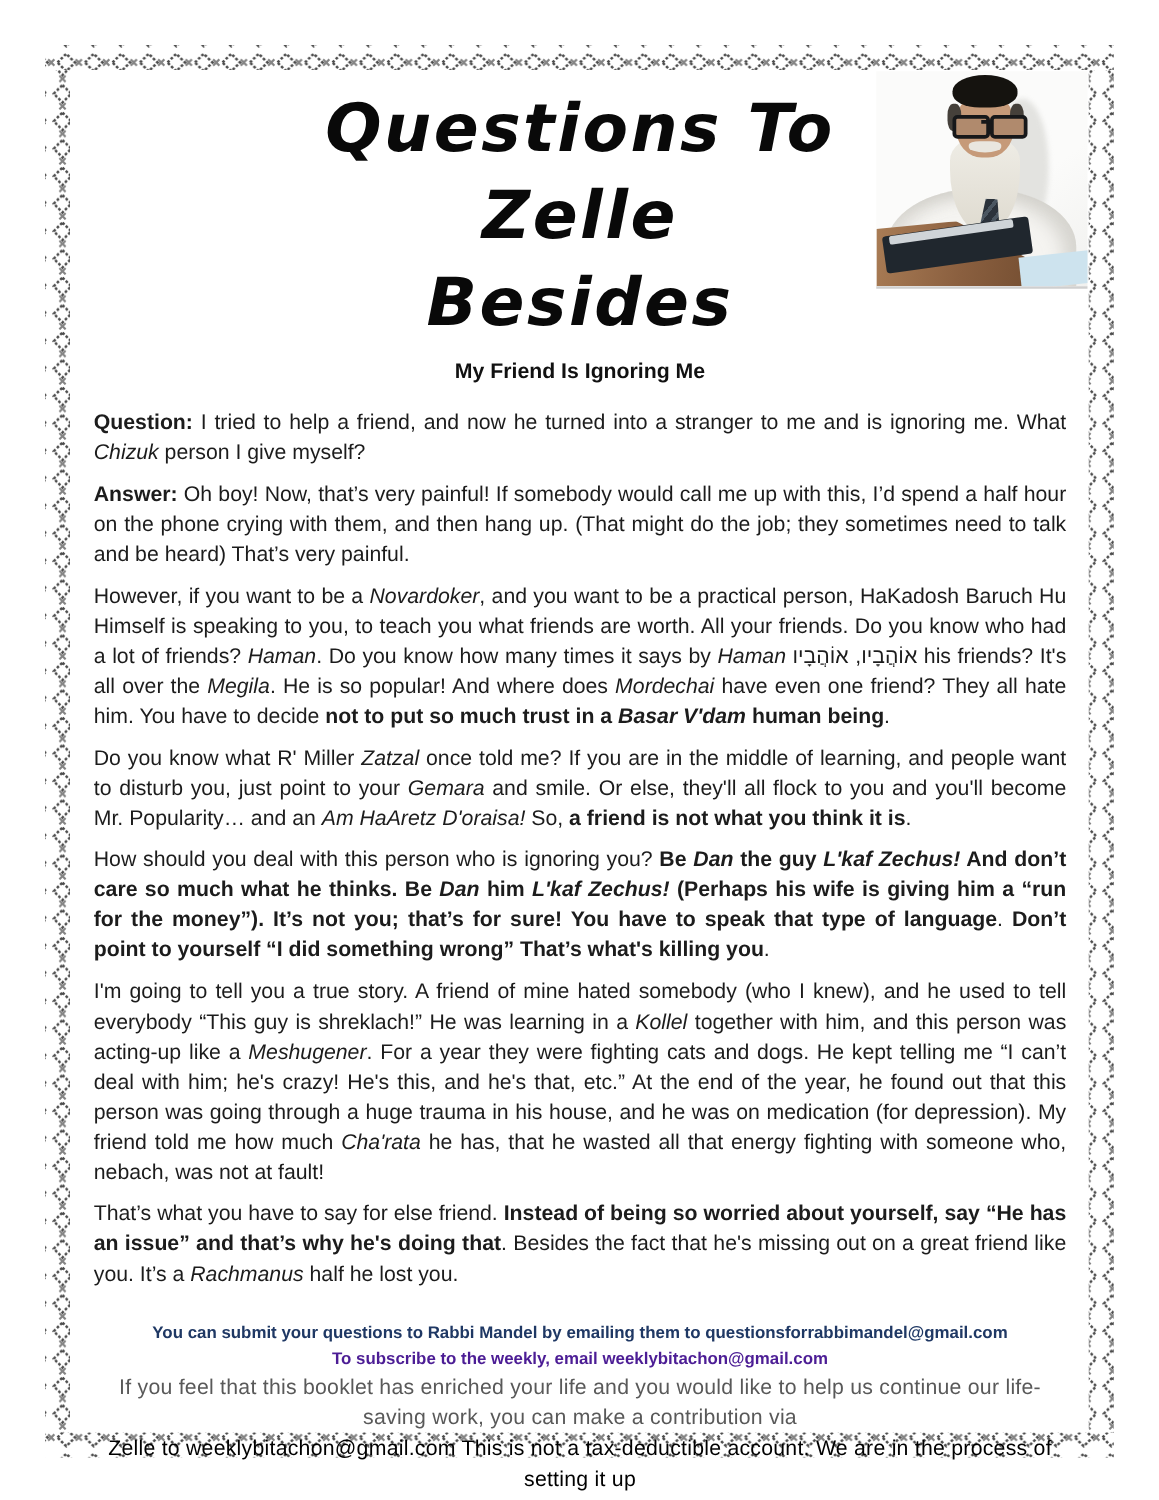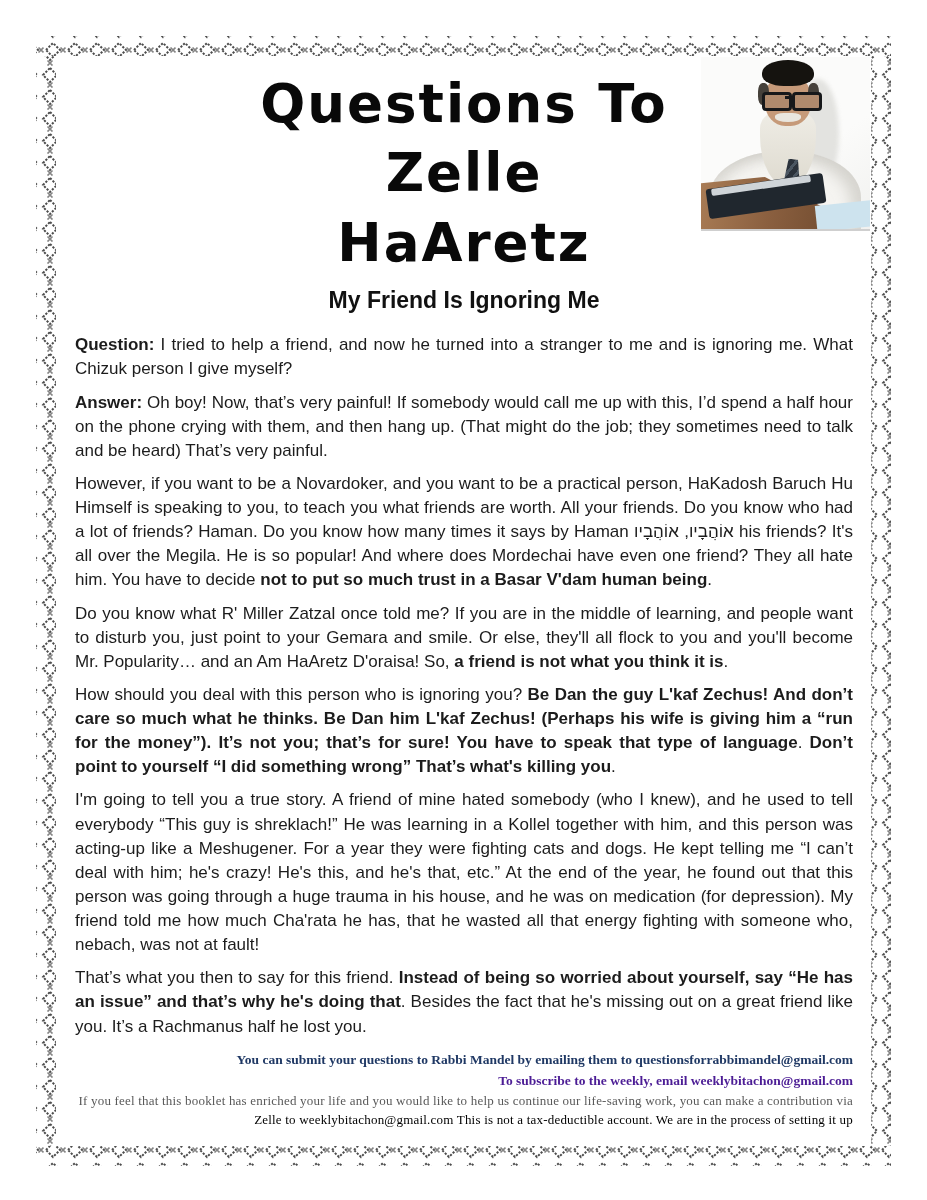--- a/index.html
+++ b/index.html
@@ -4,30 +4,30 @@
 <style>
   html,body{margin:0;padding:0;background:#ffffff;}
   .page{
     position:relative;width:927px;height:1200px;background:#ffffff;
     font-family:"Liberation Sans",sans-serif;color:#1b1b1b;overflow:hidden;
   }
   .border-svg{position:absolute;left:0;top:0;pointer-events:none;}
   .content{position:absolute;left:75px;top:56px;width:778px;}
   .title{
     font-family:"DejaVu Sans",sans-serif;font-weight:bold;text-align:center;
-    font-size:53px;line-height:1.31;letter-spacing:2px;color:#090909;margin-top:13px;
+    font-size:53px;line-height:1.31;letter-spacing:2px;color:#090909;margin-top:13px;font-style:italic;
   }
-  .subtitle{text-align:center;font-weight:bold;font-size:23px;color:#111;margin-top:10px;}
+  .subtitle{text-align:center;font-weight:bold;font-size:17px;color:#111;margin-top:10px;}
   .body-text{margin-top:19px;font-size:17px;line-height:1.42;text-align:justify;color:#1c1c1c;}
   .body-text p{margin:0 0 9px 0;}
   .b{font-weight:bold;margin-top:11px;}
-  .i{}
-  .footer{text-align:right;margin-top:10px;font-family:Liberation Serif, serif;}
+  .i{font-style:italic;}
+  .footer{text-align:center;margin-top:23px;}
   .f-navy{font-weight:bold;font-size:13.5px;line-height:1.6;}
-  .f-gray{font-size:13px;line-height:1.45;letter-spacing:.2px;}
+  .f-gray{font-size:17px;line-height:1.45;letter-spacing:.2px;}
   
   .photo{
     position:absolute;left:701px;top:57px;width:169px;height:172px;
     background:linear-gradient(145deg,#fbfbfa 60%,#f1f1ef 100%);
     border-bottom:2px solid #cfcfcf;overflow:hidden;
   }
   .photo *{position:absolute;}
   .ph-shadow{left:96px;top:22px;width:42px;height:110px;background:#e3e3e0;border-radius:50%;filter:blur(2px);}
   .ph-body{left:8px;top:94px;width:152px;height:80px;background:#f5f4f1;border-radius:48% 48% 0 0/58% 58% 0 0;box-shadow:inset -10px 6px 14px rgba(190,188,180,.55), inset 12px 2px 12px rgba(200,198,190,.4);}
   .ph-kippah{left:61px;top:3px;width:52px;height:26px;background:#15130f;border-radius:50% 50% 42% 42%;}
@@ -88,33 +88,33 @@
     <div class="ph-stand"></div>
     <div class="ph-papers"></div>
     <div class="ph-paper-blue"></div>
   </div>
 
   <div class="content">
 
     <div class="title">
       <div>Questions To</div>
       <div>Zelle</div>
-      <div>HaAretz</div>
+      <div>Besides</div>
     </div>
 
     <div class="subtitle">My Friend Is Ignoring Me</div>
 
     <div class="body-text">
       <p><span class="b">Question:</span><span> I tried to help a friend, and now he turned into a stranger to me and is ignoring me. What </span><span class="i">Chizuk</span><span> person I give myself?</span></p>
       <p><span class="b">Answer:</span><span> Oh boy! Now, that’s very painful! If somebody would call me up with this, I’d spend a half hour on the phone crying with them, and then hang up. (That might do the job; they sometimes need to talk and be heard) That’s very painful.</span></p>
       <p><span>However, if you want to be a </span><span class="i">Novardoker</span><span>, and you want to be a practical person, HaKadosh Baruch Hu Himself is speaking to you, to teach you what friends are worth. All your friends. Do you know who had a lot of friends? </span><span class="i">Haman</span><span>. Do you know how many times it says by </span><span class="i">Haman</span><span> </span><span dir="rtl">אוֹהֲבָיו, אוֹהֲבָיו</span><span> his friends? It's all over the </span><span class="i">Megila</span><span>. He is so popular! And where does </span><span class="i">Mordechai</span><span> have even one friend? They all hate him. You have to decide </span><span class="b">not to put so much trust in a </span><span class="b i">Basar V'dam</span><span class="b"> human being</span><span>.</span></p>
       <p><span>Do you know what R' Miller </span><span class="i">Zatzal</span><span> once told me? If you are in the middle of learning, and people want to disturb you, just point to your </span><span class="i">Gemara</span><span> and smile. Or else, they'll all flock to you and you'll become Mr. Popularity… and an </span><span class="i">Am HaAretz D'oraisa!</span><span> So, </span><span class="b">a friend is not what you think it is</span><span>.</span></p>
       <p><span>How should you deal with this person who is ignoring you? </span><span class="b">Be </span><span class="b i">Dan</span><span class="b"> the guy </span><span class="b i">L'kaf Zechus!</span><span class="b"> And don’t care so much what he thinks. Be </span><span class="b i">Dan</span><span class="b"> him </span><span class="b i">L'kaf Zechus!</span><span class="b"> (Perhaps his wife is giving him a “run for the money”). It’s not you; that’s for sure! You have to speak that type of language</span><span>. </span><span class="b">Don’t point to yourself “I did something wrong” That’s what's killing you</span><span>.</span></p>
       <p><span>I'm going to tell you a true story. A friend of mine hated somebody (who I knew), and he used to tell everybody “This guy is shreklach!” He was learning in a </span><span class="i">Kollel</span><span> together with him, and this person was acting-up like a </span><span class="i">Meshugener</span><span>. For a year they were fighting cats and dogs. He kept telling me “I can’t deal with him; he's crazy! He's this, and he's that, etc.” At the end of the year, he found out that this person was going through a huge trauma in his house, and he was on medication (for depression). My friend told me how much </span><span class="i">Cha'rata</span><span> he has, that he wasted all that energy fighting with someone who, nebach, was not at fault!</span></p>
-      <p><span>That’s what you then to say for this friend. </span><span class="b">Instead of being so worried about yourself, say “He has an issue” and that’s why he's doing that</span><span>. Besides the fact that he's missing out on a great friend like you. It’s a </span><span class="i">Rachmanus</span><span> half he lost you.</span></p>
+      <p><span>That’s what you have to say for else friend. </span><span class="b">Instead of being so worried about yourself, say “He has an issue” and that’s why he's doing that</span><span>. Besides the fact that he's missing out on a great friend like you. It’s a </span><span class="i">Rachmanus</span><span> half he lost you.</span></p>
     </div>
 
     <div class="footer">
       <div class="f-navy" style="color: rgb(31, 56, 100);">You can submit your questions to Rabbi Mandel by emailing them to questionsforrabbimandel@gmail.com</div>
       <div class="f-navy" style="color: #4c1d95;">To subscribe to the weekly, email weeklybitachon@gmail.com</div>
       <div class="f-gray" style="color: rgb(89, 89, 89);">If you feel that this booklet has enriched your life and you would like to help us continue our life-saving work, you can make a contribution via</div>
       <div class="f-gray" style="color: #000000;">Zelle to weeklybitachon@gmail.com This is not a tax-deductible account. We are in the process of setting it up</div>
     </div>
 
   </div>

